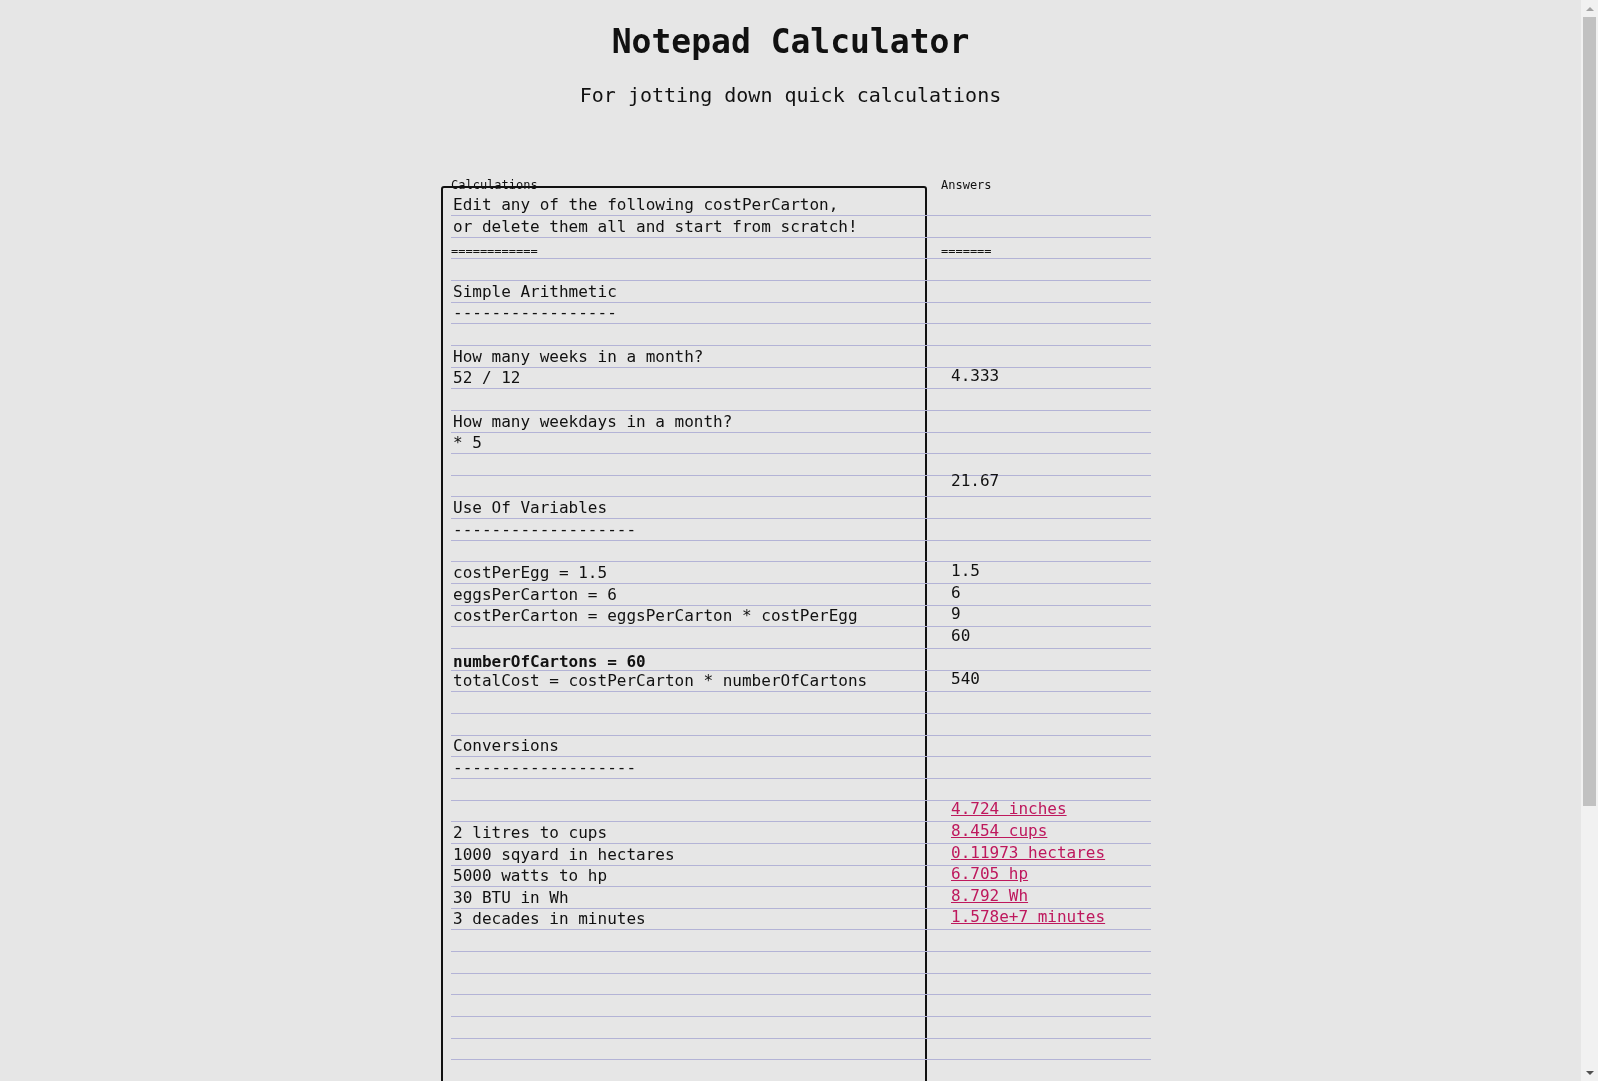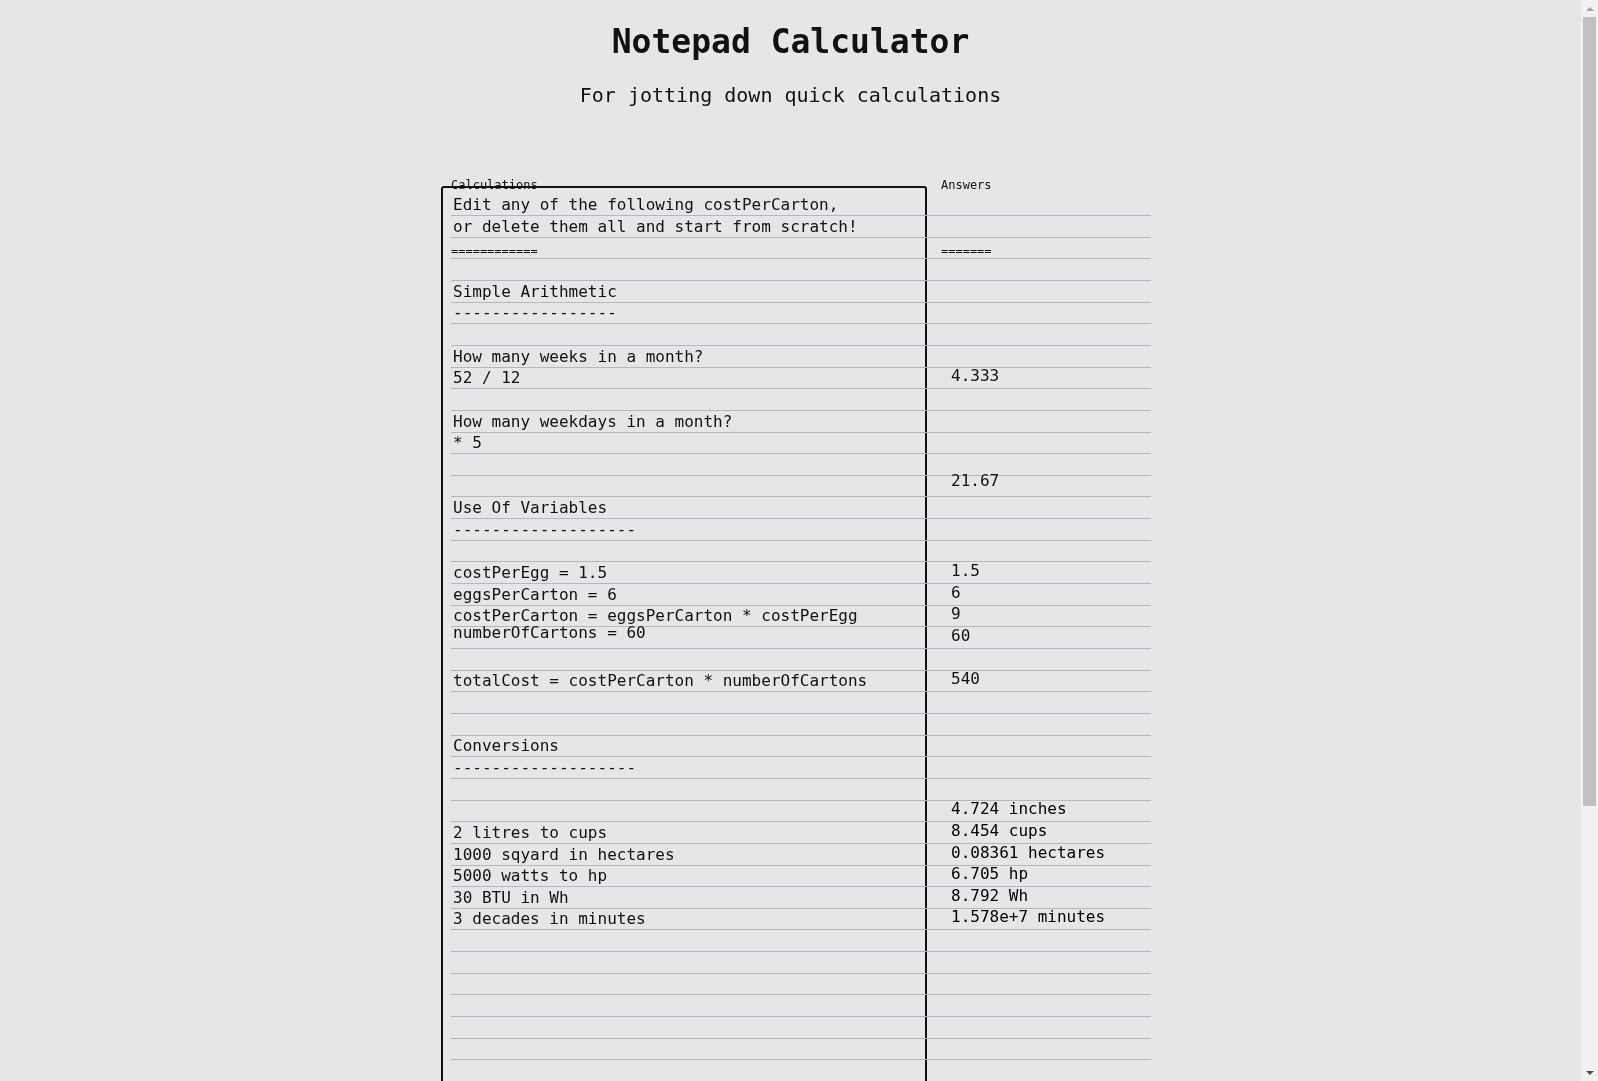--- a/index.html
+++ b/index.html
@@ -83,21 +83,21 @@
   .calc-line {
     left: 453px;
     width: 470px;
     outline: none;
     cursor: text;
   }
   .ans-line {
     left: 951px;
     width: 200px;
   }
-  .ans-line.unit { color: #000000; }
+  .ans-line.unit { color: #be185d; text-decoration: underline; }
 
   .scrollbar {
     position: absolute;
     right: 0; top: 0;
     width: 17px;
     height: 1081px;
     background: #f1f1f1;
   }
   .scroll-up, .scroll-down {
     position: absolute;
@@ -216,41 +216,41 @@
       <div class="row calc-line" contenteditable="true" style="top: 520px;">-------------------</div>
       <div class="row ans-line" style="top: 518px;"></div>
       <div class="row calc-line" contenteditable="true" style="top: 541px;"></div>
       <div class="row ans-line" style="top: 539px;"></div>
       <div class="row calc-line" contenteditable="true" style="top: 563px;">costPerEgg = 1.5</div>
       <div class="row ans-line" style="top: 561px;">1.5</div>
       <div class="row calc-line" contenteditable="true" style="top: 585px;">eggsPerCarton = 6</div>
       <div class="row ans-line" style="top: 583px;">6</div>
       <div class="row calc-line" contenteditable="true" style="top: 606px;">costPerCarton = eggsPerCarton * costPerEgg</div>
       <div class="row ans-line" style="top: 604px;">9</div>
-      <div class="row calc-line" contenteditable="true" style="top: 623px;">numberOfCartons = 60</div>
+      <div class="row calc-line" contenteditable="true" style="top: 652px; font-weight: bold;">numberOfCartons = 60</div>
       <div class="row ans-line" style="top: 626px;">60</div>
       <div class="row calc-line" contenteditable="true" style="top: 650px;"></div>
       <div class="row ans-line" style="top: 648px;"></div>
       <div class="row calc-line" contenteditable="true" style="top: 671px;">totalCost = costPerCarton * numberOfCartons</div>
       <div class="row ans-line" style="top: 669px;">540</div>
       <div class="row calc-line" contenteditable="true" style="top: 693px;"></div>
       <div class="row ans-line" style="top: 691px;"></div>
       <div class="row calc-line" contenteditable="true" style="top: 715px;"></div>
       <div class="row ans-line" style="top: 713px;"></div>
       <div class="row calc-line" contenteditable="true" style="top: 736px;">Conversions</div>
       <div class="row ans-line" style="top: 734px;"></div>
       <div class="row calc-line" contenteditable="true" style="top: 758px;">-------------------</div>
       <div class="row ans-line" style="top: 756px;"></div>
       <div class="row calc-line" contenteditable="true" style="top: 780px;"></div>
       <div class="row ans-line" style="top: 778px;"></div>
       <div class="row ans-line unit" style="top: 799px;">4.724 inches</div>
       <div class="row calc-line" contenteditable="true" style="top: 823px;">2 litres to cups</div>
       <div class="row ans-line unit" style="top: 821px;">8.454 cups</div>
       <div class="row calc-line" contenteditable="true" style="top: 845px;">1000 sqyard in hectares</div>
-      <div class="row ans-line unit" style="top: 843px;">0.08361 hectares</div>
+      <div class="row ans-line unit" style="top: 843px;">0.11973 hectares</div>
       <div class="row calc-line" contenteditable="true" style="top: 866px;">5000 watts to hp</div>
       <div class="row ans-line unit" style="top: 864px;">6.705 hp</div>
       <div class="row calc-line" contenteditable="true" style="top: 888px;">30 BTU in Wh</div>
       <div class="row ans-line unit" style="top: 886px;">8.792 Wh</div>
       <div class="row calc-line" contenteditable="true" style="top: 909px;">3 decades in minutes</div>
       <div class="row ans-line unit" style="top: 907px;">1.578e+7 minutes</div>
       <div class="row calc-line" contenteditable="true" style="top: 931px;"></div>
       <div class="row ans-line" style="top: 929px;"></div>
       <div class="row calc-line" contenteditable="true" style="top: 953px;"></div>
       <div class="row ans-line" style="top: 951px;"></div>

